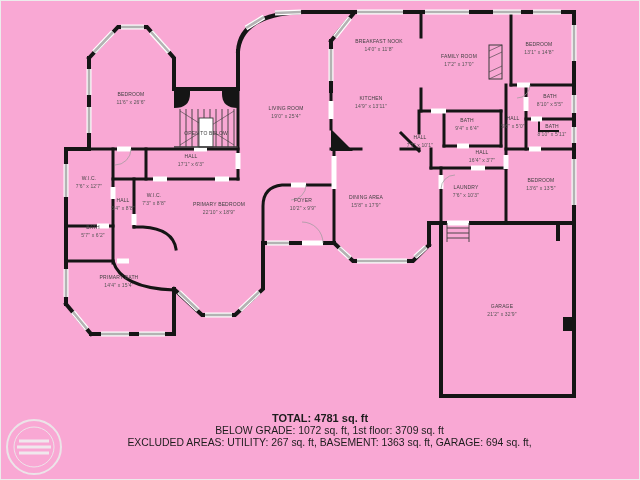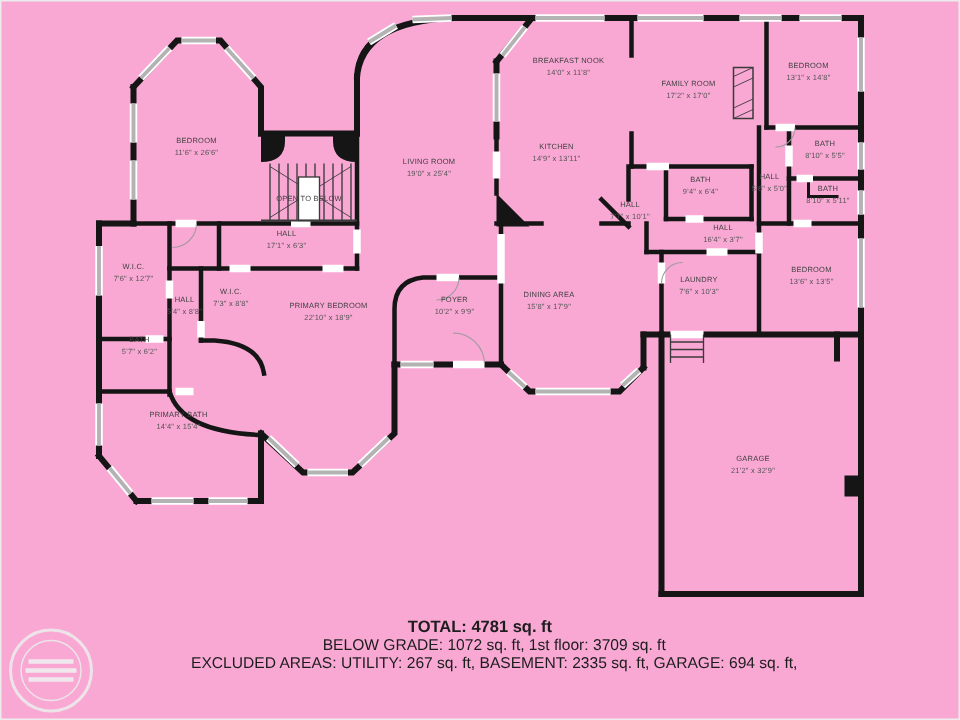--- a/index.html
+++ b/index.html
@@ -332,16 +332,16 @@
       </div>
       <div class="room-label" style="left: 501px; top: 310px;">
         <div class="rn">GARAGE</div>
         <div class="rd">21'2" x 32'9"</div>
       </div>
     </div>
 
   <div class="summary">
     <div class="t">TOTAL: 4781 sq. ft</div>
     <div class="l">BELOW GRADE: 1072 sq. ft, 1st floor: 3709 sq. ft</div>
-    <div class="l">EXCLUDED AREAS: UTILITY: 267 sq. ft, BASEMENT: 2335 sq. ft, GARAGE: 694 sq. ft,</div>
+    <div class="l">EXCLUDED AREAS: UTILITY: 267 sq. ft, BASEMENT: 1363 sq. ft, GARAGE: 694 sq. ft,</div>
   </div>
 
 </div>
 
 </body></html>

